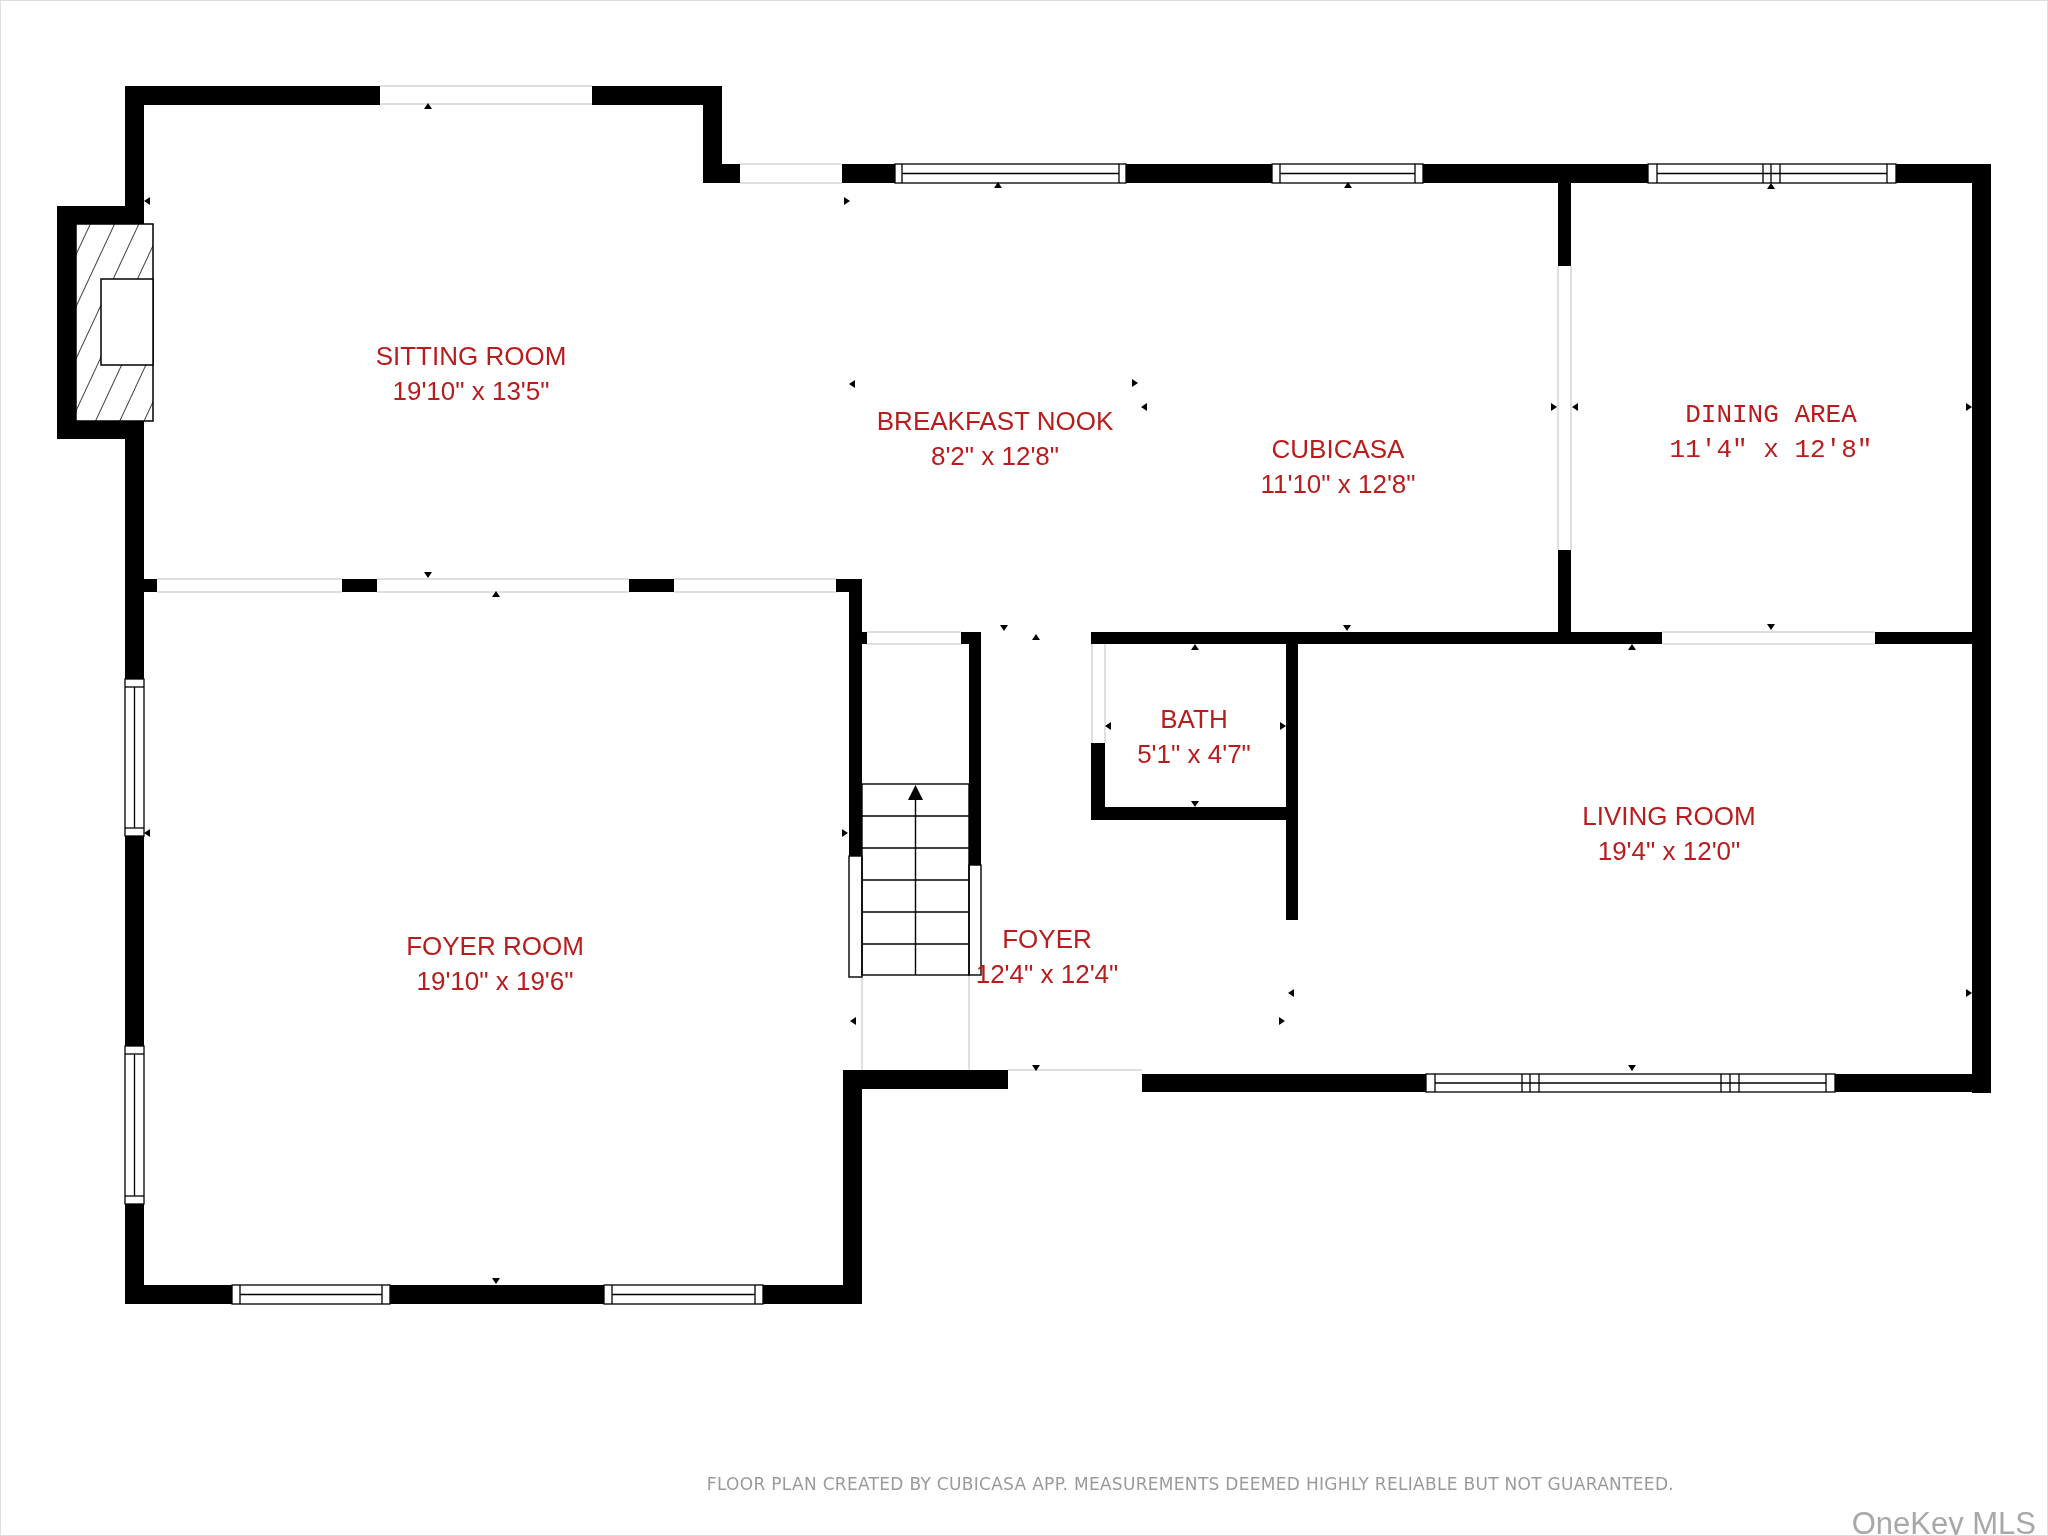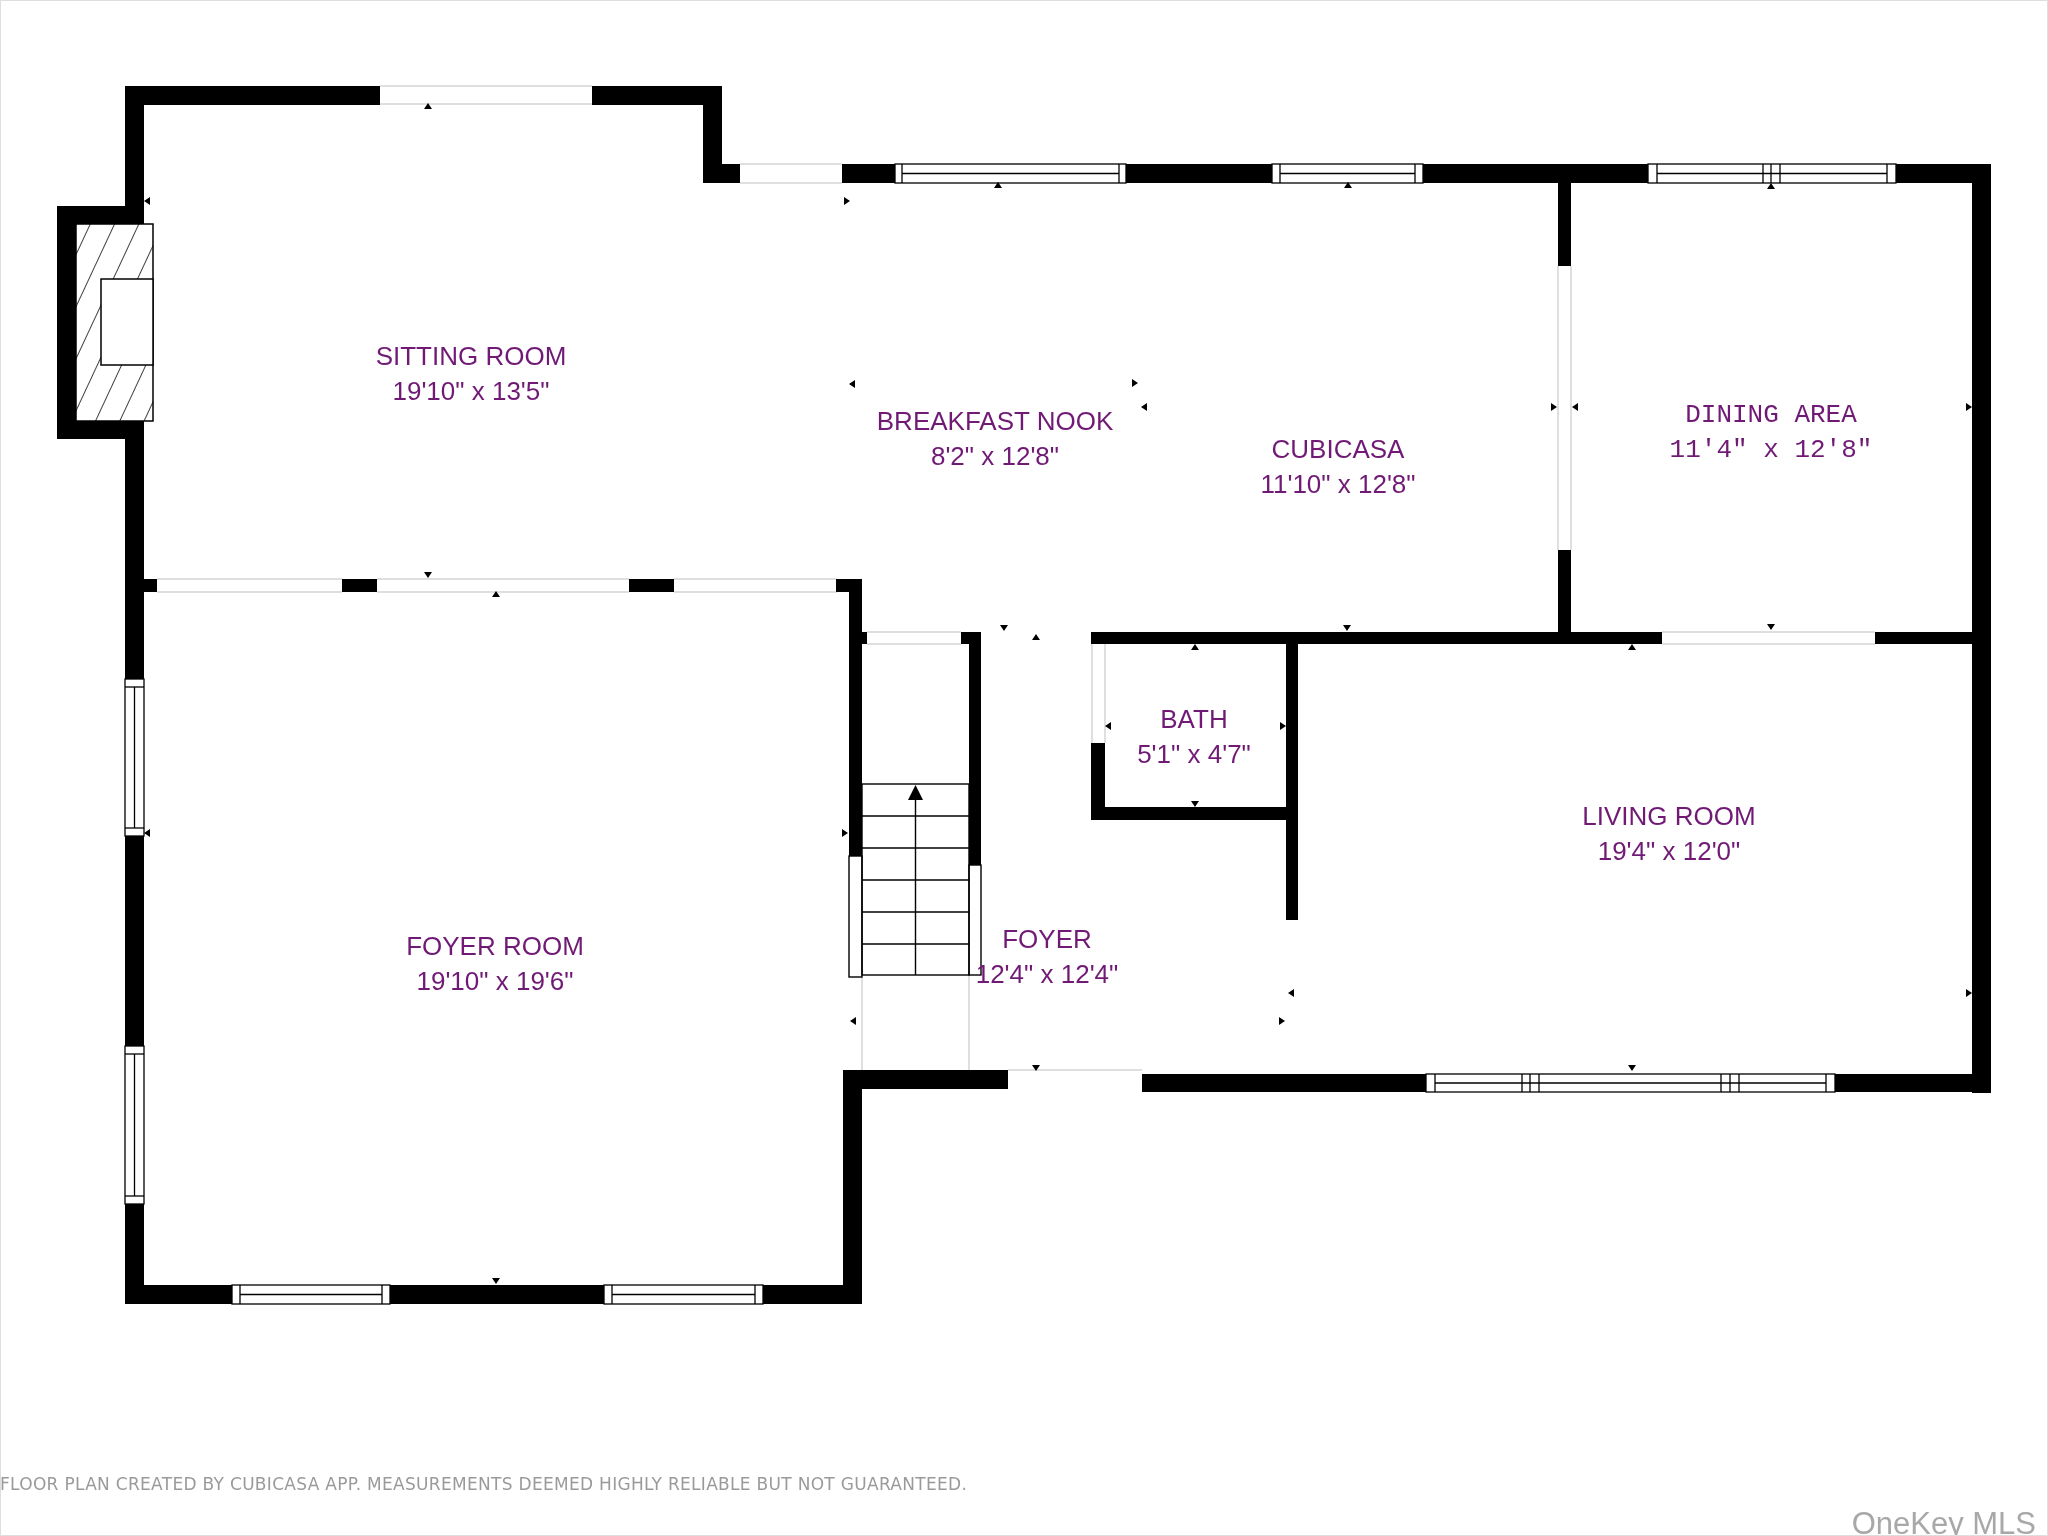--- a/index.html
+++ b/index.html
@@ -1,21 +1,21 @@
 <!DOCTYPE html>
 <html><head>
 <meta charset="utf-8">
 <style>
   html, body { margin: 0; padding: 0; background: #ffffff; }
   body { width: 2048px; height: 1536px; position: relative; overflow: hidden; font-family: "Liberation Sans", sans-serif; }
   #plan { position: absolute; left: 0; top: 0; }
-  .room-label { position: absolute; transform: translateX(-50%); text-align: center; color: #701a75; white-space: nowrap; line-height: 1; }
+  .room-label { position: absolute; transform: translateX(-50%); text-align: center; color: #b91c1c; white-space: nowrap; line-height: 1; }
   .room-label .name { display: block; font-size: 26px; letter-spacing: 0px; }
   .room-label .dims { display: block; font-size: 26px; margin-top: 9px; }
-  #disclaimer { position: absolute; left: 0; width: 1674px; top: 1474px; text-align: left; font-size: 17px; color: #9a9a9a; letter-spacing: 0.3px; font-family: "DejaVu Sans", sans-serif; }
+  #disclaimer { position: absolute; left: 0; width: 1674px; top: 1474px; text-align: right; font-size: 17px; color: #9a9a9a; letter-spacing: 0.3px; font-family: "DejaVu Sans", sans-serif; }
   #watermark { position: absolute; right: 12px; top: 1506px; font-size: 31px; color: #a8a8a8; font-family: "Liberation Sans", sans-serif; }
   .frame { position: absolute; left: 0; top: 0; width: 2046px; height: 1534px; border: 1px solid #dedede; pointer-events: none; }
 </style>
 </head>
 <body>
 
 <svg id="plan" width="2048" height="1536" viewBox="0 0 2048 1536" xmlns="http://www.w3.org/2000/svg">
   <defs>
     <pattern id="hatch" patternUnits="userSpaceOnUse" width="22" height="22" patternTransform="rotate(25)">
       <line x1="0" y1="0" x2="0" y2="22" stroke="#000" stroke-width="1.5"></line>

